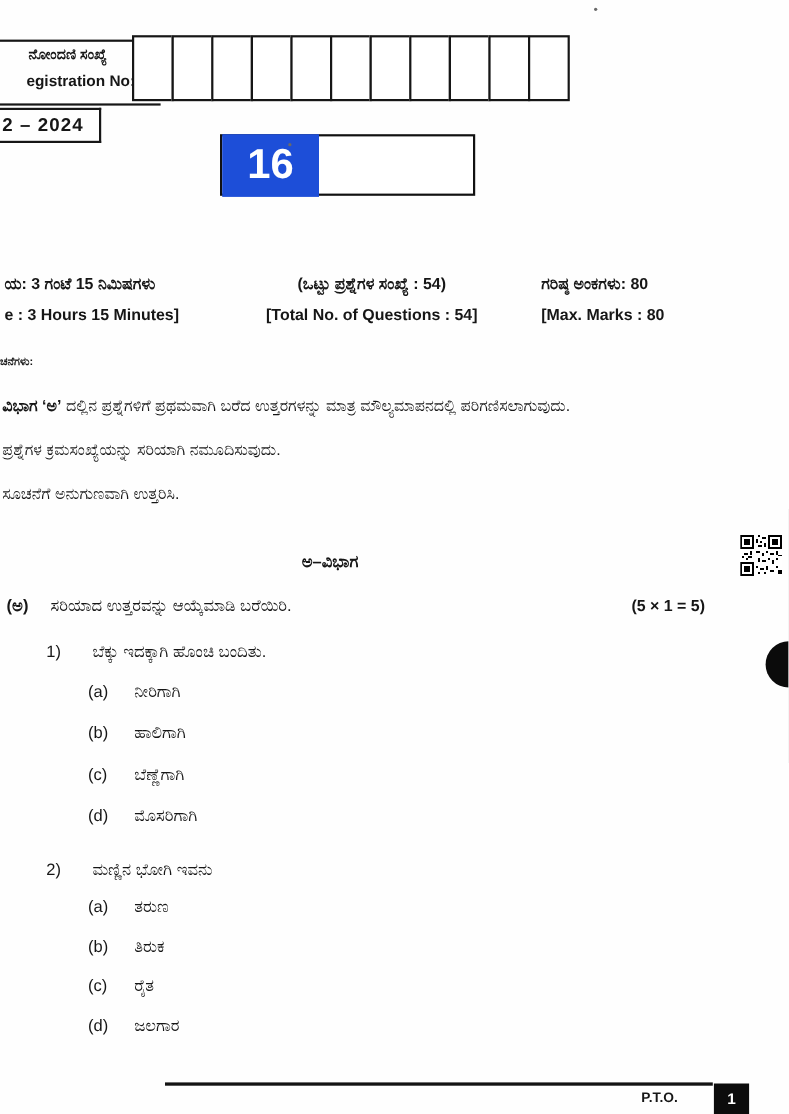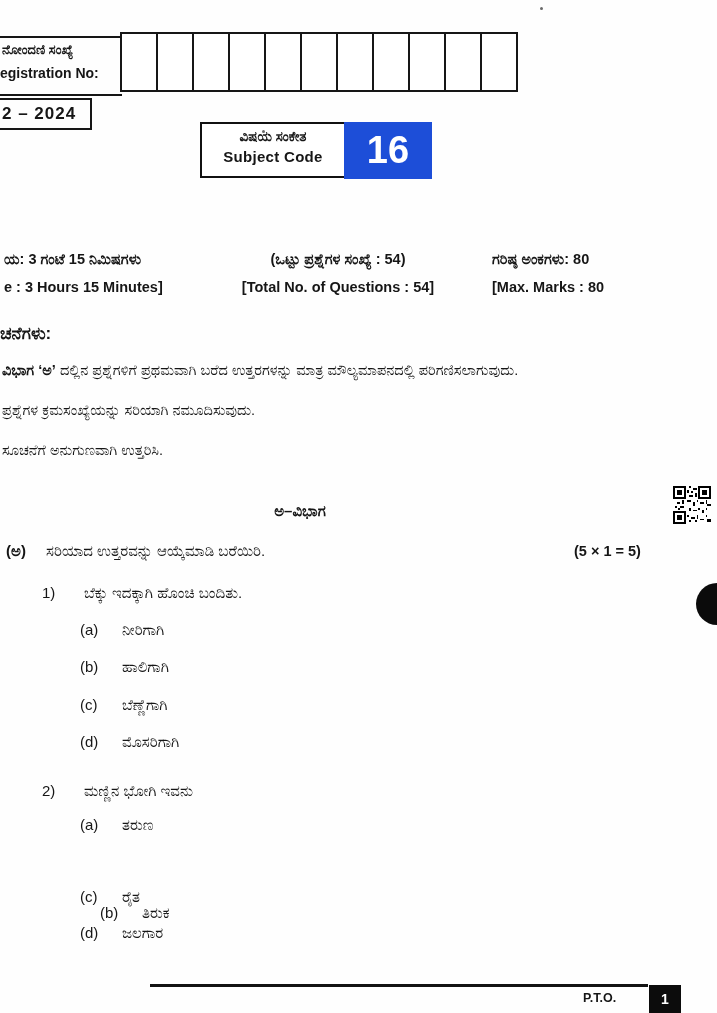--- a/index.html
+++ b/index.html
@@ -3,21 +3,21 @@
 <meta charset="utf-8">
 <style>
   html,body{margin:0;padding:0;background:#e8e8e8;}
   .page{
     position:relative;width:717px;height:1013px;background:#fefefe;
     font-family:"Liberation Sans","DejaVu Sans",sans-serif;color:#161616;
     overflow:hidden;margin:0 auto;
   }
   
   .reg-label-cell{position:absolute;left:0;top:36px;width:122px;height:56px;
-    border-top:2px solid #161616;border-bottom:2px solid #161616;}
+    border-top:2px solid #161616;border-bottom:2px solid #161616;padding-left:24px;}
   .reg-kn{font-size:13px;font-weight:700;margin:4px 0 0 2px;}
   .reg-en{font-size:14px;font-weight:800;margin:7px 0 0 0;}
   .reg-boxes{position:absolute;left:122px;top:32px;display:flex;}
   .reg-box{width:34px;height:56px;border:2px solid #161616;margin-left:-2px;background:#fff;}
   .year-box{position:absolute;left:0;top:98px;width:88px;height:28px;
     border:2px solid #161616;border-left:none;display:flex;align-items:center;
     font-size:17px;font-weight:800;letter-spacing:1px;padding-left:2px;}
   
   .subject-box{position:absolute;left:200px;top:122px;width:228px;height:52px;
     border:2.5px solid #111;display:flex;background:#fff;}
@@ -28,38 +28,38 @@
     display:flex;align-items:center;justify-content:center;font-size:38px;font-weight:800;}
   
   .title{position:absolute;left:0;top:184px;width:600px;text-align:center;
     font-size:27px;font-weight:800;letter-spacing:.5px;white-space:nowrap;}
   
   .info{position:absolute;top:245px;font-size:14.5px;font-weight:700;line-height:28px;}
   .info-time{left:4px;}
   .info-total{left:222px;width:232px;text-align:center;}
   .info-marks{left:492px;}
   
-  .instr-heading{position:absolute;left:0;top:324px;font-size:17px;font-weight:800;}
+  .instr-heading{position:absolute;left:0;top:324px;font-size:10px;font-weight:800;}
   .instr{position:absolute;left:2px;width:665px;font-size:14.5px;}
   .instr b{font-weight:700;}
   .instr-1{top:362px;} .instr-2{top:402px;} .instr-3{top:442px;}
   
   .section-header{position:absolute;left:0;top:502px;width:600px;text-align:center;
     font-size:15px;font-weight:800;}
   .qr{position:absolute;left:673px;top:486px;width:38px;height:38px;}
   .sub-row{position:absolute;left:6px;top:542px;font-size:15px;}
   .sub-row .lbl{display:inline-block;width:40px;font-weight:700;}
   .sub-marks{position:absolute;left:574px;top:543px;font-size:14.5px;font-weight:800;}
   
   .q-row{position:absolute;left:42px;font-size:15px;}
   .q-row .num{display:inline-block;width:42px;}
   .opt-row{position:absolute;left:80px;font-size:15px;}
   .opt-row .lbl{display:inline-block;width:42px;}
   .q1{top:584px;} .q1a{top:621px;} .q1b{top:658px;} .q1c{top:696px;} .q1d{top:733px;}
-  .q2{top:782px;} .q2a{top:816px;} .q2b{top:904px;margin-left:20px;} .q2c{top:888px;} .q2d{top:924px;}
+  .q2{top:782px;} .q2a{top:816px;} .q2b{top:852px;} .q2c{top:888px;} .q2d{top:924px;}
   
   .punch{position:absolute;left:696px;top:583px;width:21px;height:42px;background:#0b0b0b;
     border-radius:21px 0 0 21px / 21px 0 0 21px;}
   
   .footer-line{position:absolute;left:150px;top:984px;width:498px;height:3px;background:#131313;}
   .footer-bar{position:absolute;left:0;top:987px;width:153px;height:26px;background:#0c0c0c;
     color:#fff;font-size:13px;font-weight:800;display:flex;align-items:center;padding-left:2px;
     letter-spacing:.2px;}
   .footer-pto{position:absolute;left:583px;top:991px;font-size:12.5px;font-weight:800;}
   .footer-page{position:absolute;left:649px;top:985px;width:32px;height:28px;background:#0c0c0c;
@@ -87,24 +87,20 @@
       <div class="reg-box"></div>
       <div class="reg-box"></div>
       <div class="reg-box"></div>
       <div class="reg-box"></div>
     </div>
   <div class="year-box">
     <span>2 – 2024</span>
   </div>
 
   <div class="subject-box">
-    <div class="subject-left">
-      <div class="subj-kn">ವಿಷಯ ಸಂಕೇತ</div>
-      <div class="subj-en">Subject Code</div>
-    </div>
     <div class="subject-right">16</div>
   </div>
 
 
   <div class="info info-time">
     <div>ಯ: 3 ಗಂಟೆ 15 ನಿಮಿಷಗಳು</div>
     <div>e : 3 Hours 15 Minutes]</div>
   </div>
   <div class="info info-total">
     <div>(ಒಟ್ಟು ಪ್ರಶ್ನೆಗಳ ಸಂಖ್ಯೆ : 54)</div>

